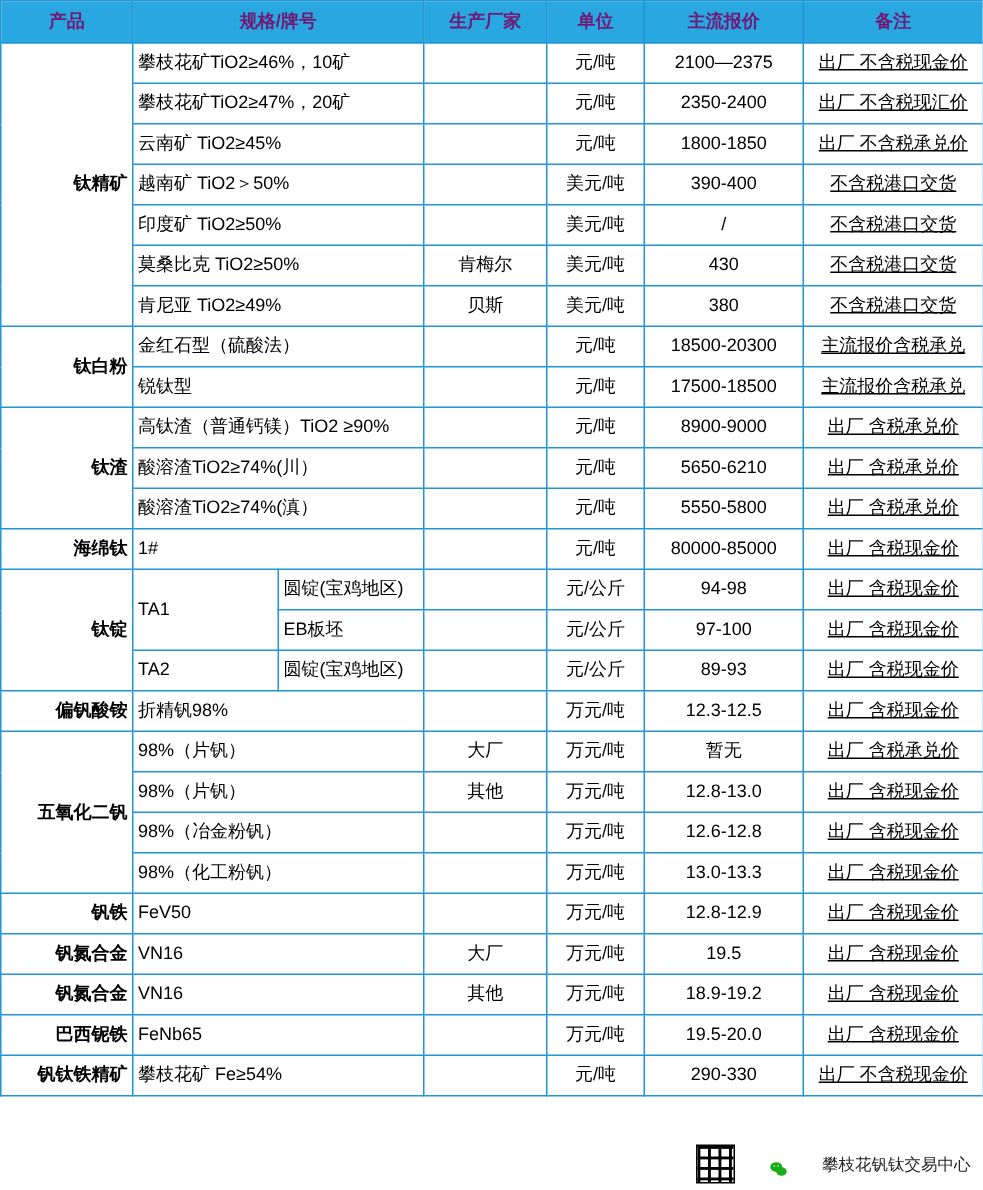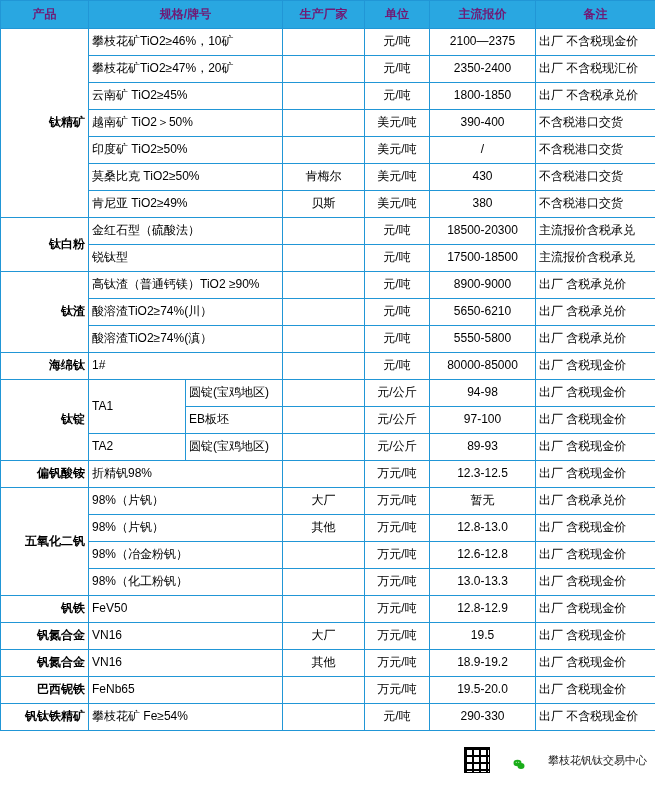--- a/index.html
+++ b/index.html
@@ -63,29 +63,31 @@
   }
   td.unit {
     text-align: center;
     font-size: 12px;
   }
   td.price {
     text-align: center;
     font-size: 12px;
   }
   td.note {
-    font-size: 12px;
+    text-align: center;
+    font-size: 12px;
+    text-decoration: underline;
   }
   tbody tr {
     height: 27px;
   }
   .footer {
     position: absolute;
     right: 8px;
-    bottom: 20px;
+    bottom: 4px;
     display: flex;
     align-items: center;
     gap: 23px;
   }
   .qr {
     width: 26px;
     height: 26px;
     background:
       linear-gradient(90deg, #000 2px, transparent 2px) 0 0/7px 7px,
       linear-gradient(180deg, #000 2px, transparent 2px) 0 0/7px 7px,

